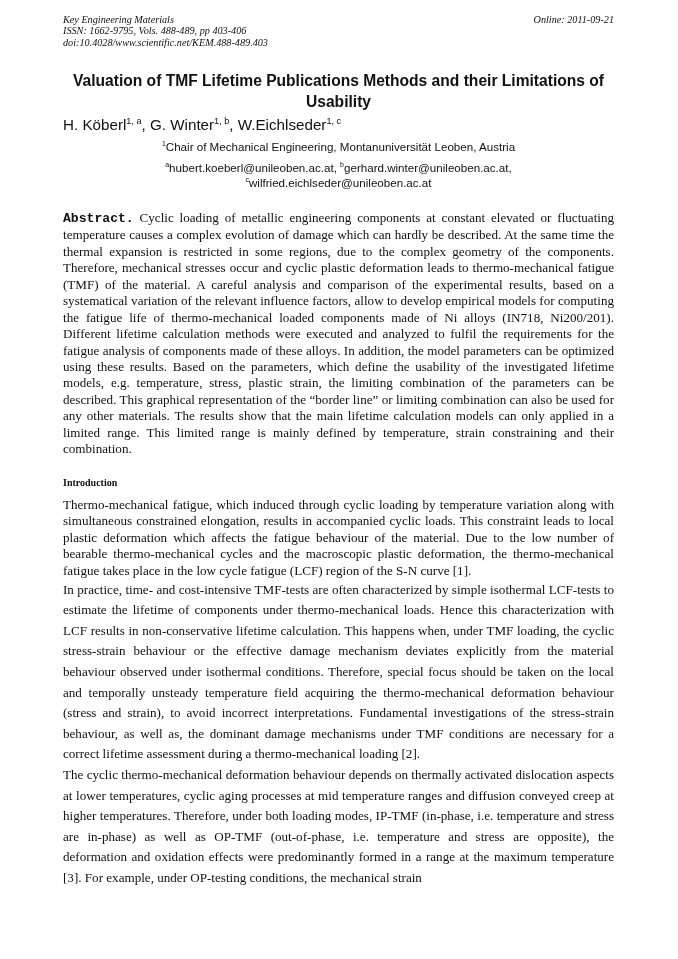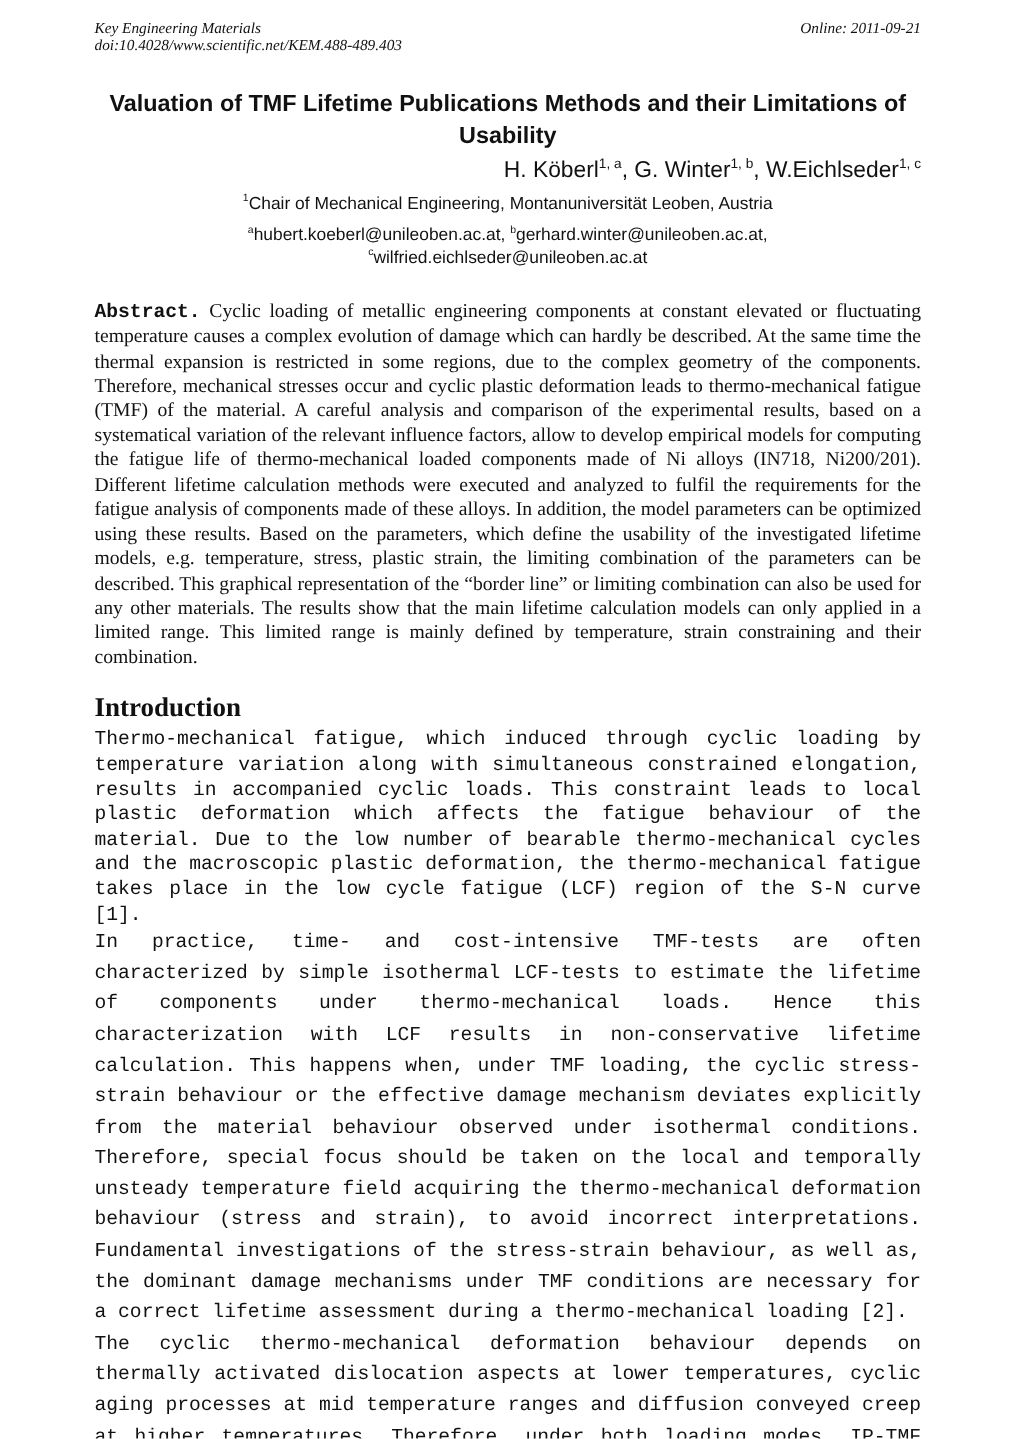--- a/index.html
+++ b/index.html
@@ -1,41 +1,42 @@
 <!DOCTYPE html>
 <html><head>
 <meta charset="utf-8">
 <style>
   html, body { margin:0; padding:0; background:#ffffff; }
   body { width:678px; height:959px; position:relative; overflow:hidden; color:#111; }
   .page { position:absolute; left:63px; top:14px; width:551px; }
   .hdr { position:relative; font-family:"Liberation Serif", serif; font-style:italic; font-size:10.2px; line-height:11.3px; }
   .hdr .online { position:absolute; right:0; top:0; }
   .title { margin-top:22px; font-family:"Liberation Sans", sans-serif; font-weight:bold; font-size:15.6px; line-height:21px; text-align:center; }
-  .authors { margin-top:3px; font-family:"Liberation Sans", sans-serif; font-size:15.2px; line-height:20px; text-align:right; }
+  .authors { margin-top:3px; font-family:"Liberation Sans", sans-serif; font-size:15.2px; line-height:20px; text-align:left; }
   .authors sup, .aff sup, .emails sup { font-size:0.6em; vertical-align:super; line-height:0; }
   .aff { margin-top:5px; font-family:"Liberation Sans", sans-serif; font-size:11.6px; line-height:14px; text-align:center; }
   .emails { margin-top:6px; font-family:"Liberation Sans", sans-serif; font-size:11.6px; line-height:15px; text-align:center; }
   .keywords { margin-top:17px; font-family:"Liberation Sans", sans-serif; font-size:11.6px; line-height:14px; }
   .keywords b { font-weight:bold; }
   .abstract { margin-top:20px; font-family:"Liberation Serif", serif; font-size:13.1px; line-height:16.45px; text-align:justify; }
   .abstract b { font-weight:bold;font-family:Liberation Mono, monospace; }
-  .section-title { margin-top:17px; font-family:"Liberation Serif", serif; font-weight:bold; font-size:18px; line-height:16px; }
-  .para { font-family:Liberation Mono, monospace; font-size:13.1px; text-align:justify; }
+  .section-title { margin-top:17px; font-family:"Liberation Serif", serif; font-weight:bold; font-size:10px; line-height:16px; }
+  .para { font-family:Liberation Serif, serif; font-size:13.1px; text-align:justify; }
   .p1 { margin-top:6px; line-height:16.6px; }
   .p2 { line-height:20.6px; }
   .p3 { line-height:20.6px; }
 </style>
 </head>
 <body>
 
 <div class="page">
 
   <div class="hdr">
     <div>Key Engineering Materials</div>
+    <div>ISSN: 1662-9795, Vols. 488-489, pp 403-406</div>
     <div>doi:10.4028/www.scientific.net/KEM.488-489.403</div>
     <div class="online">Online: 2011-09-21</div>
   </div>
 
   <div class="title">Valuation of TMF Lifetime Publications Methods and their Limitations of Usability</div>
 
   <div class="authors"><span>H. Köberl</span><sup>1, a</sup>, <span>G. Winter</span><sup>1, b</sup>, <span>W.Eichlseder</span><sup>1, c</sup></div>
 
   <div class="aff"><sup>1</sup><span>Chair of Mechanical Engineering, Montanuniversität Leoben, Austria</span></div>
 

